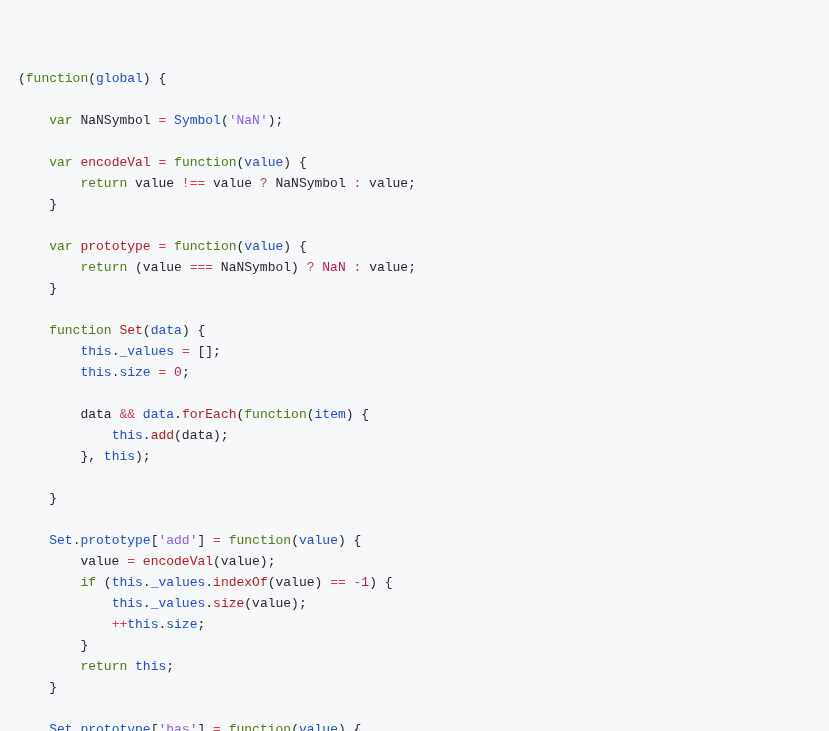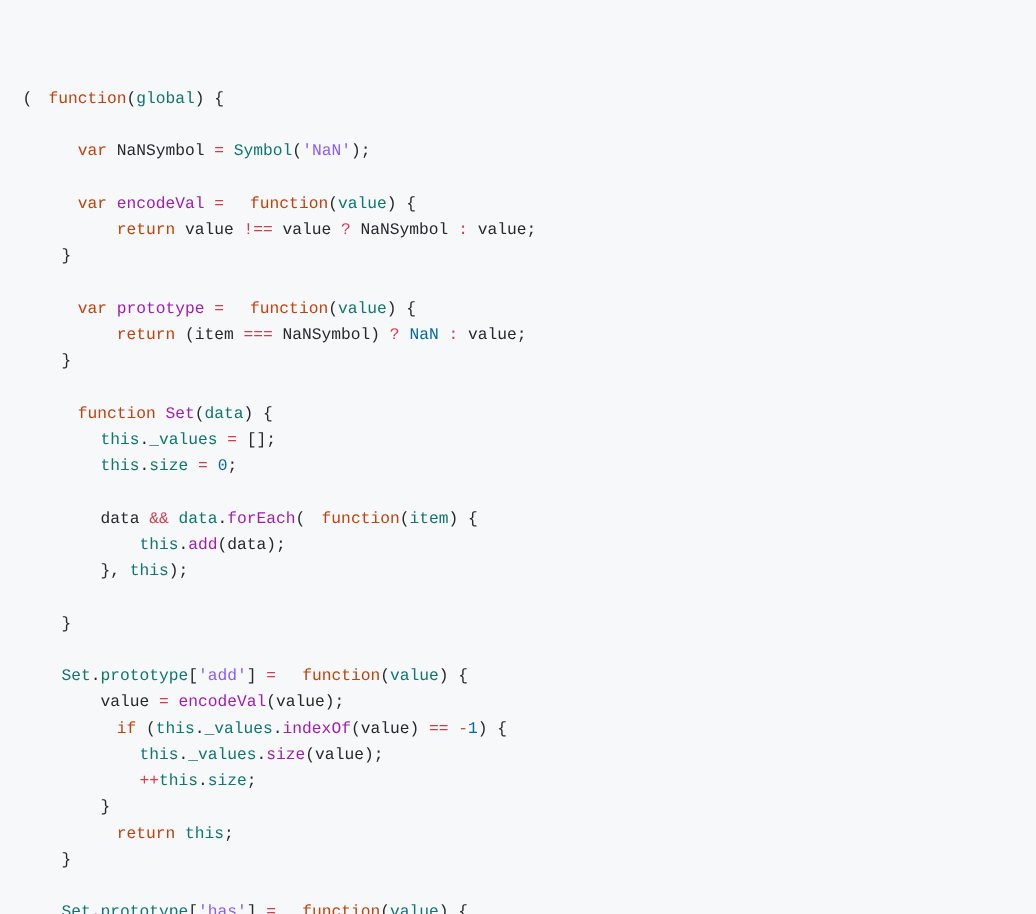--- a/index.html
+++ b/index.html
@@ -6,41 +6,41 @@
     margin: 0;
     padding: 5px 10px 5px 18px;
     background: #f6f8fa;
     font-family: Consolas, "Courier New", monospace;
     font-size: 13px;
     line-height: 21px;
     white-space: pre;
     color: #24292e;
   }
   .tok-p   { color: #24292e; }   
-  .tok-kw  { color: #c2410c; margin-left: 13px; }   
-  .tok-id  { color: #0f766e; }   
-  .tok-def { color: #a21caf; }   
+  .tok-kw  { color: #4d7c0f; }   
+  .tok-id  { color: #1d4ed8; }   
+  .tok-def { color: #b91c1c; }   
   .tok-str { color: #8b5cf6; }   
-  .tok-num { color: #0369a1; margin-top: 24px; }   
+  .tok-num { color: #be185d; margin-top: 24px; }   
   .tok-op  { color: #d73a49; }   
 </style>
 </head>
 <body>
 
 
 <div id="code-container"><span class="tok-p">(</span><span class="tok-kw">function</span><span class="tok-p">(</span><span class="tok-id">global</span><span class="tok-p">) {</span>
 
 <span class="tok-p">    </span><span class="tok-kw">var</span><span class="tok-p"> NaNSymbol </span><span class="tok-op">=</span><span class="tok-p"> </span><span class="tok-id">Symbol</span><span class="tok-p">(</span><span class="tok-str">'NaN'</span><span class="tok-p">);</span>
 
 <span class="tok-p">    </span><span class="tok-kw">var</span><span class="tok-p"> </span><span class="tok-def">encodeVal</span><span class="tok-p"> </span><span class="tok-op">=</span><span class="tok-p"> </span><span class="tok-kw">function</span><span class="tok-p">(</span><span class="tok-id">value</span><span class="tok-p">) {</span>
 <span class="tok-p">        </span><span class="tok-kw">return</span><span class="tok-p"> value </span><span class="tok-op">!==</span><span class="tok-p"> value </span><span class="tok-op">?</span><span class="tok-p"> NaNSymbol </span><span class="tok-op">:</span><span class="tok-p"> value;</span>
 <span class="tok-p">    }</span>
 
 <span class="tok-p">    </span><span class="tok-kw">var</span><span class="tok-p"> </span><span class="tok-def">prototype</span><span class="tok-p"> </span><span class="tok-op">=</span><span class="tok-p"> </span><span class="tok-kw">function</span><span class="tok-p">(</span><span class="tok-id">value</span><span class="tok-p">) {</span>
-<span class="tok-p">        </span><span class="tok-kw">return</span><span class="tok-p"> (item </span><span class="tok-op">===</span><span class="tok-p"> NaNSymbol) </span><span class="tok-op">?</span><span class="tok-p"> </span><span class="tok-num">NaN</span><span class="tok-p"> </span><span class="tok-op">:</span><span class="tok-p"> value;</span>
+<span class="tok-p">        </span><span class="tok-kw">return</span><span class="tok-p"> (value </span><span class="tok-op">===</span><span class="tok-p"> NaNSymbol) </span><span class="tok-op">?</span><span class="tok-p"> </span><span class="tok-num">NaN</span><span class="tok-p"> </span><span class="tok-op">:</span><span class="tok-p"> value;</span>
 <span class="tok-p">    }</span>
 
 <span class="tok-p">    </span><span class="tok-kw">function</span><span class="tok-p"> </span><span class="tok-def">Set</span><span class="tok-p">(</span><span class="tok-id">data</span><span class="tok-p">) {</span>
 <span class="tok-p">        </span><span class="tok-id">this</span><span class="tok-p">.</span><span class="tok-id">_values</span><span class="tok-p"> </span><span class="tok-op">=</span><span class="tok-p"> [];</span>
 <span class="tok-p">        </span><span class="tok-id">this</span><span class="tok-p">.</span><span class="tok-id">size</span><span class="tok-p"> </span><span class="tok-op">=</span><span class="tok-p"> </span><span class="tok-num">0</span><span class="tok-p">;</span>
 
 <span class="tok-p">        data </span><span class="tok-op">&amp;&amp;</span><span class="tok-p"> </span><span class="tok-id">data</span><span class="tok-p">.</span><span class="tok-def">forEach</span><span class="tok-p">(</span><span class="tok-kw">function</span><span class="tok-p">(</span><span class="tok-id">item</span><span class="tok-p">) {</span>
 <span class="tok-p">            </span><span class="tok-id">this</span><span class="tok-p">.</span><span class="tok-def">add</span><span class="tok-p">(data);</span>
 <span class="tok-p">        }, </span><span class="tok-id">this</span><span class="tok-p">);</span>
 

